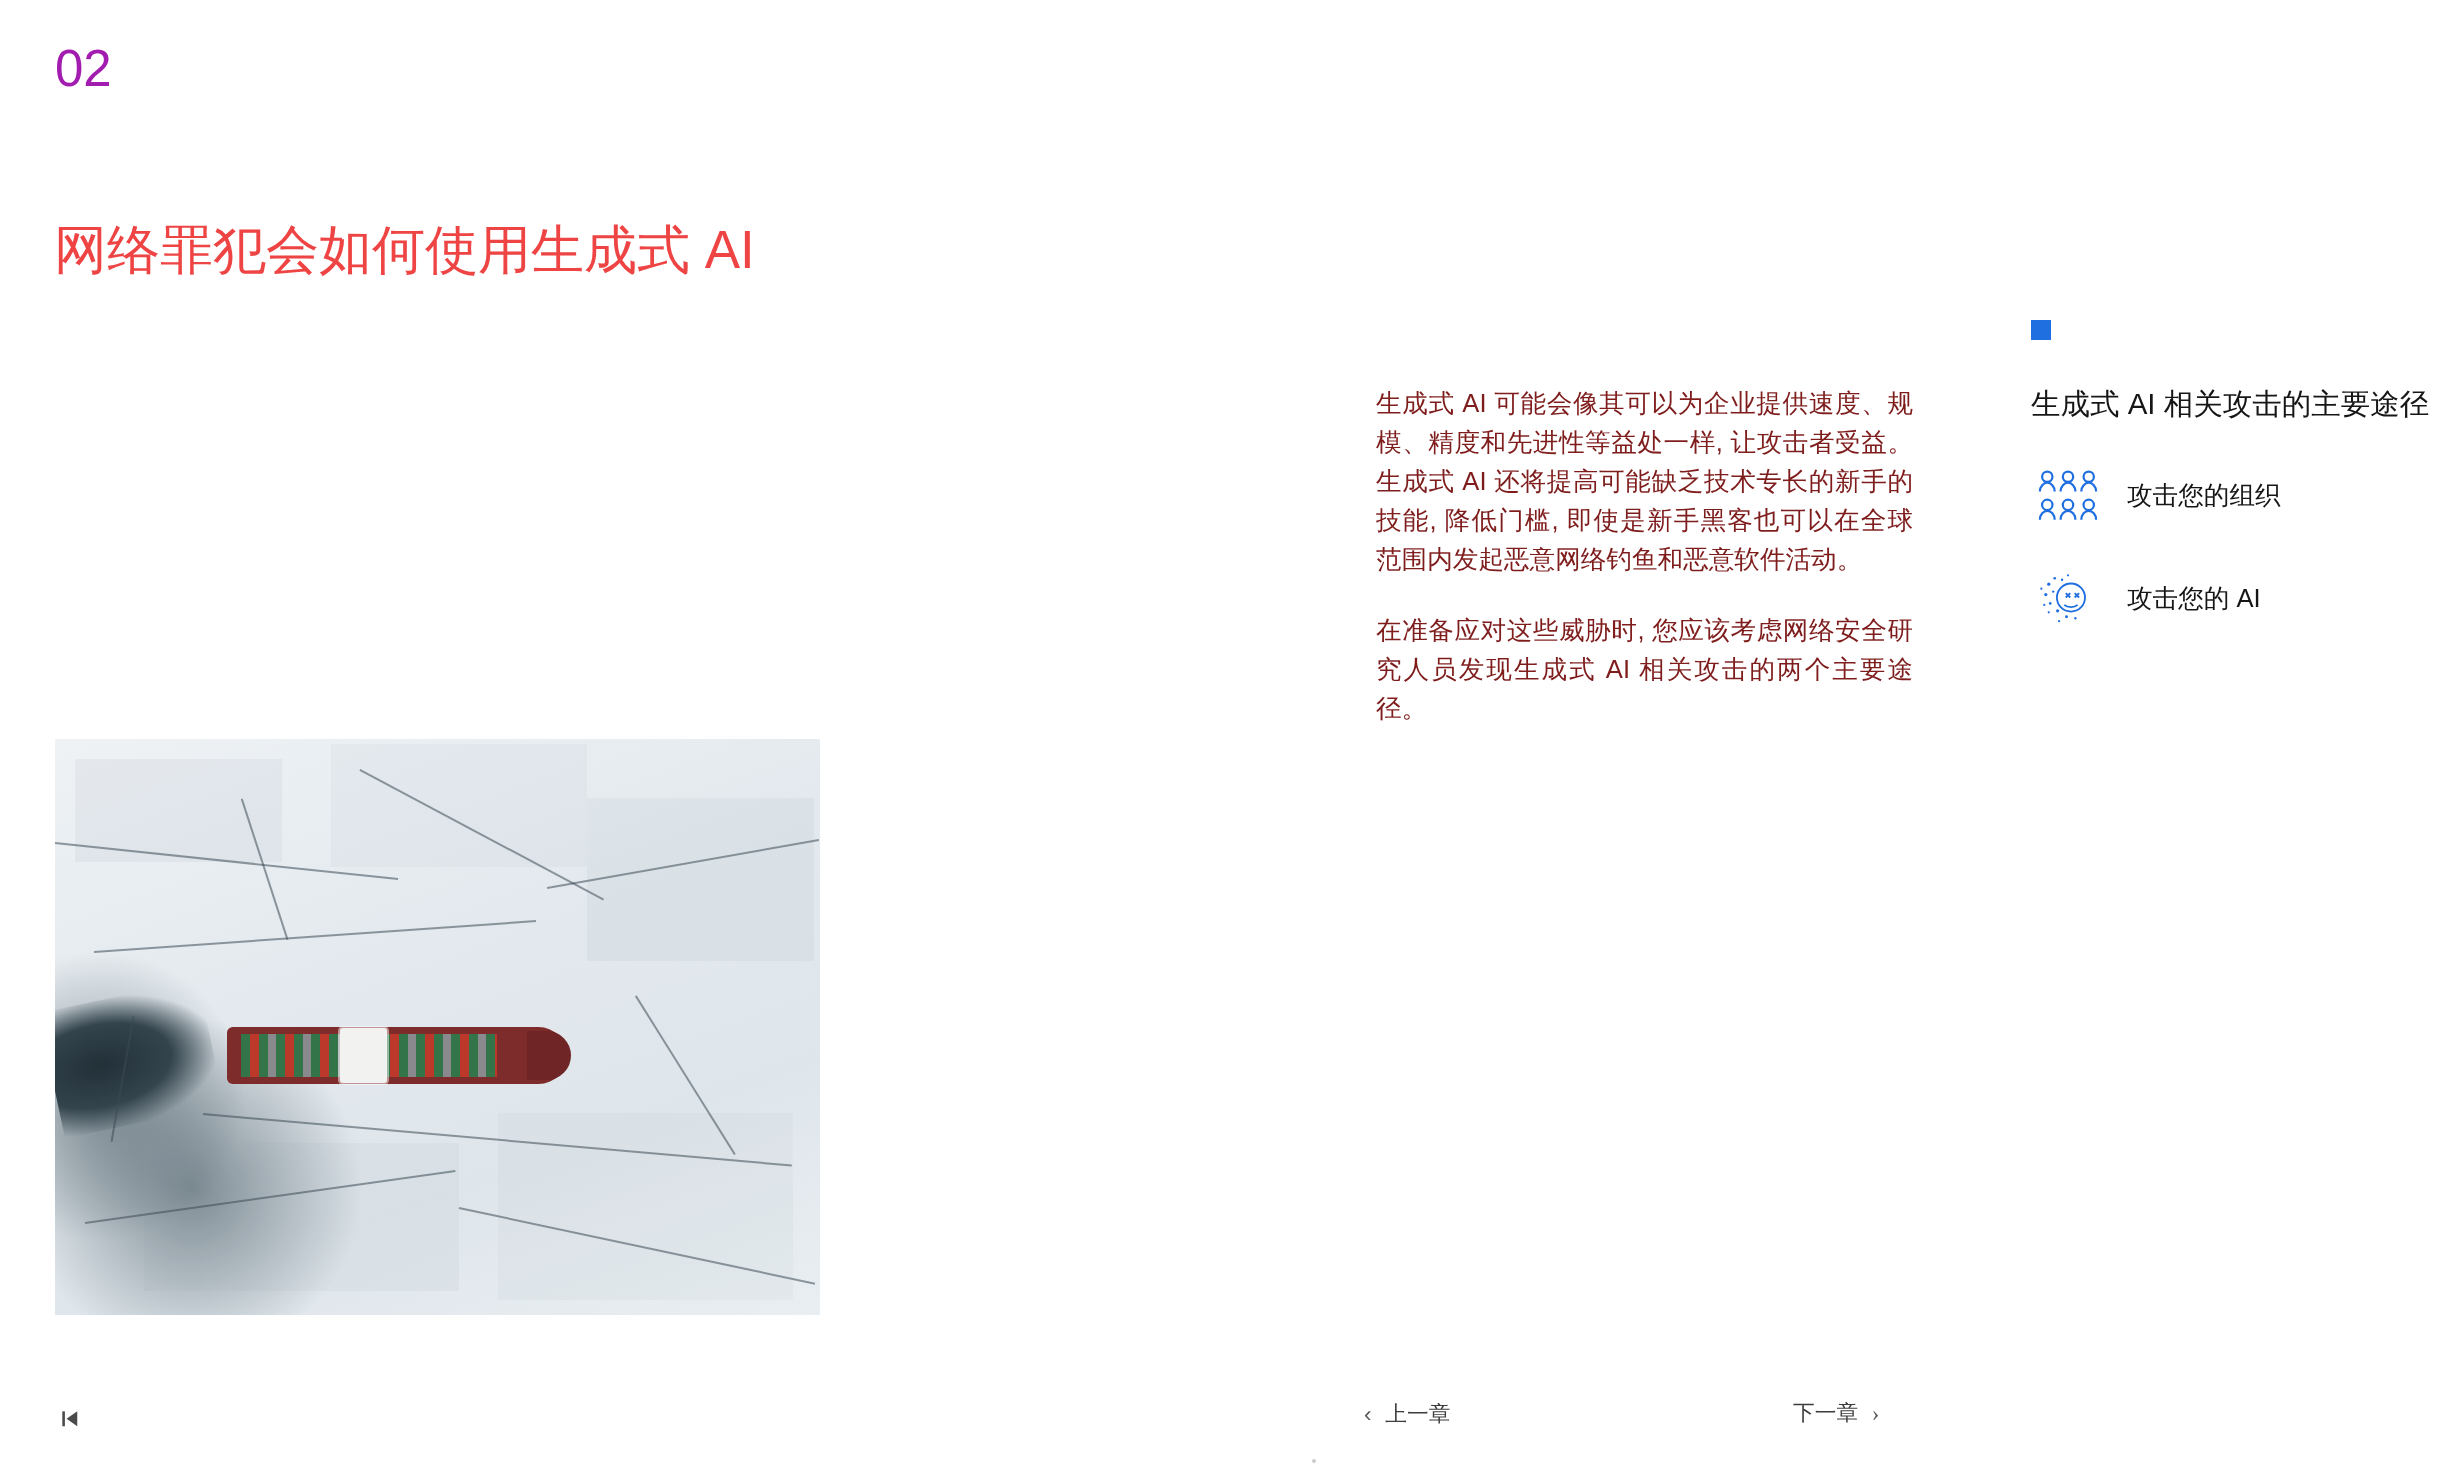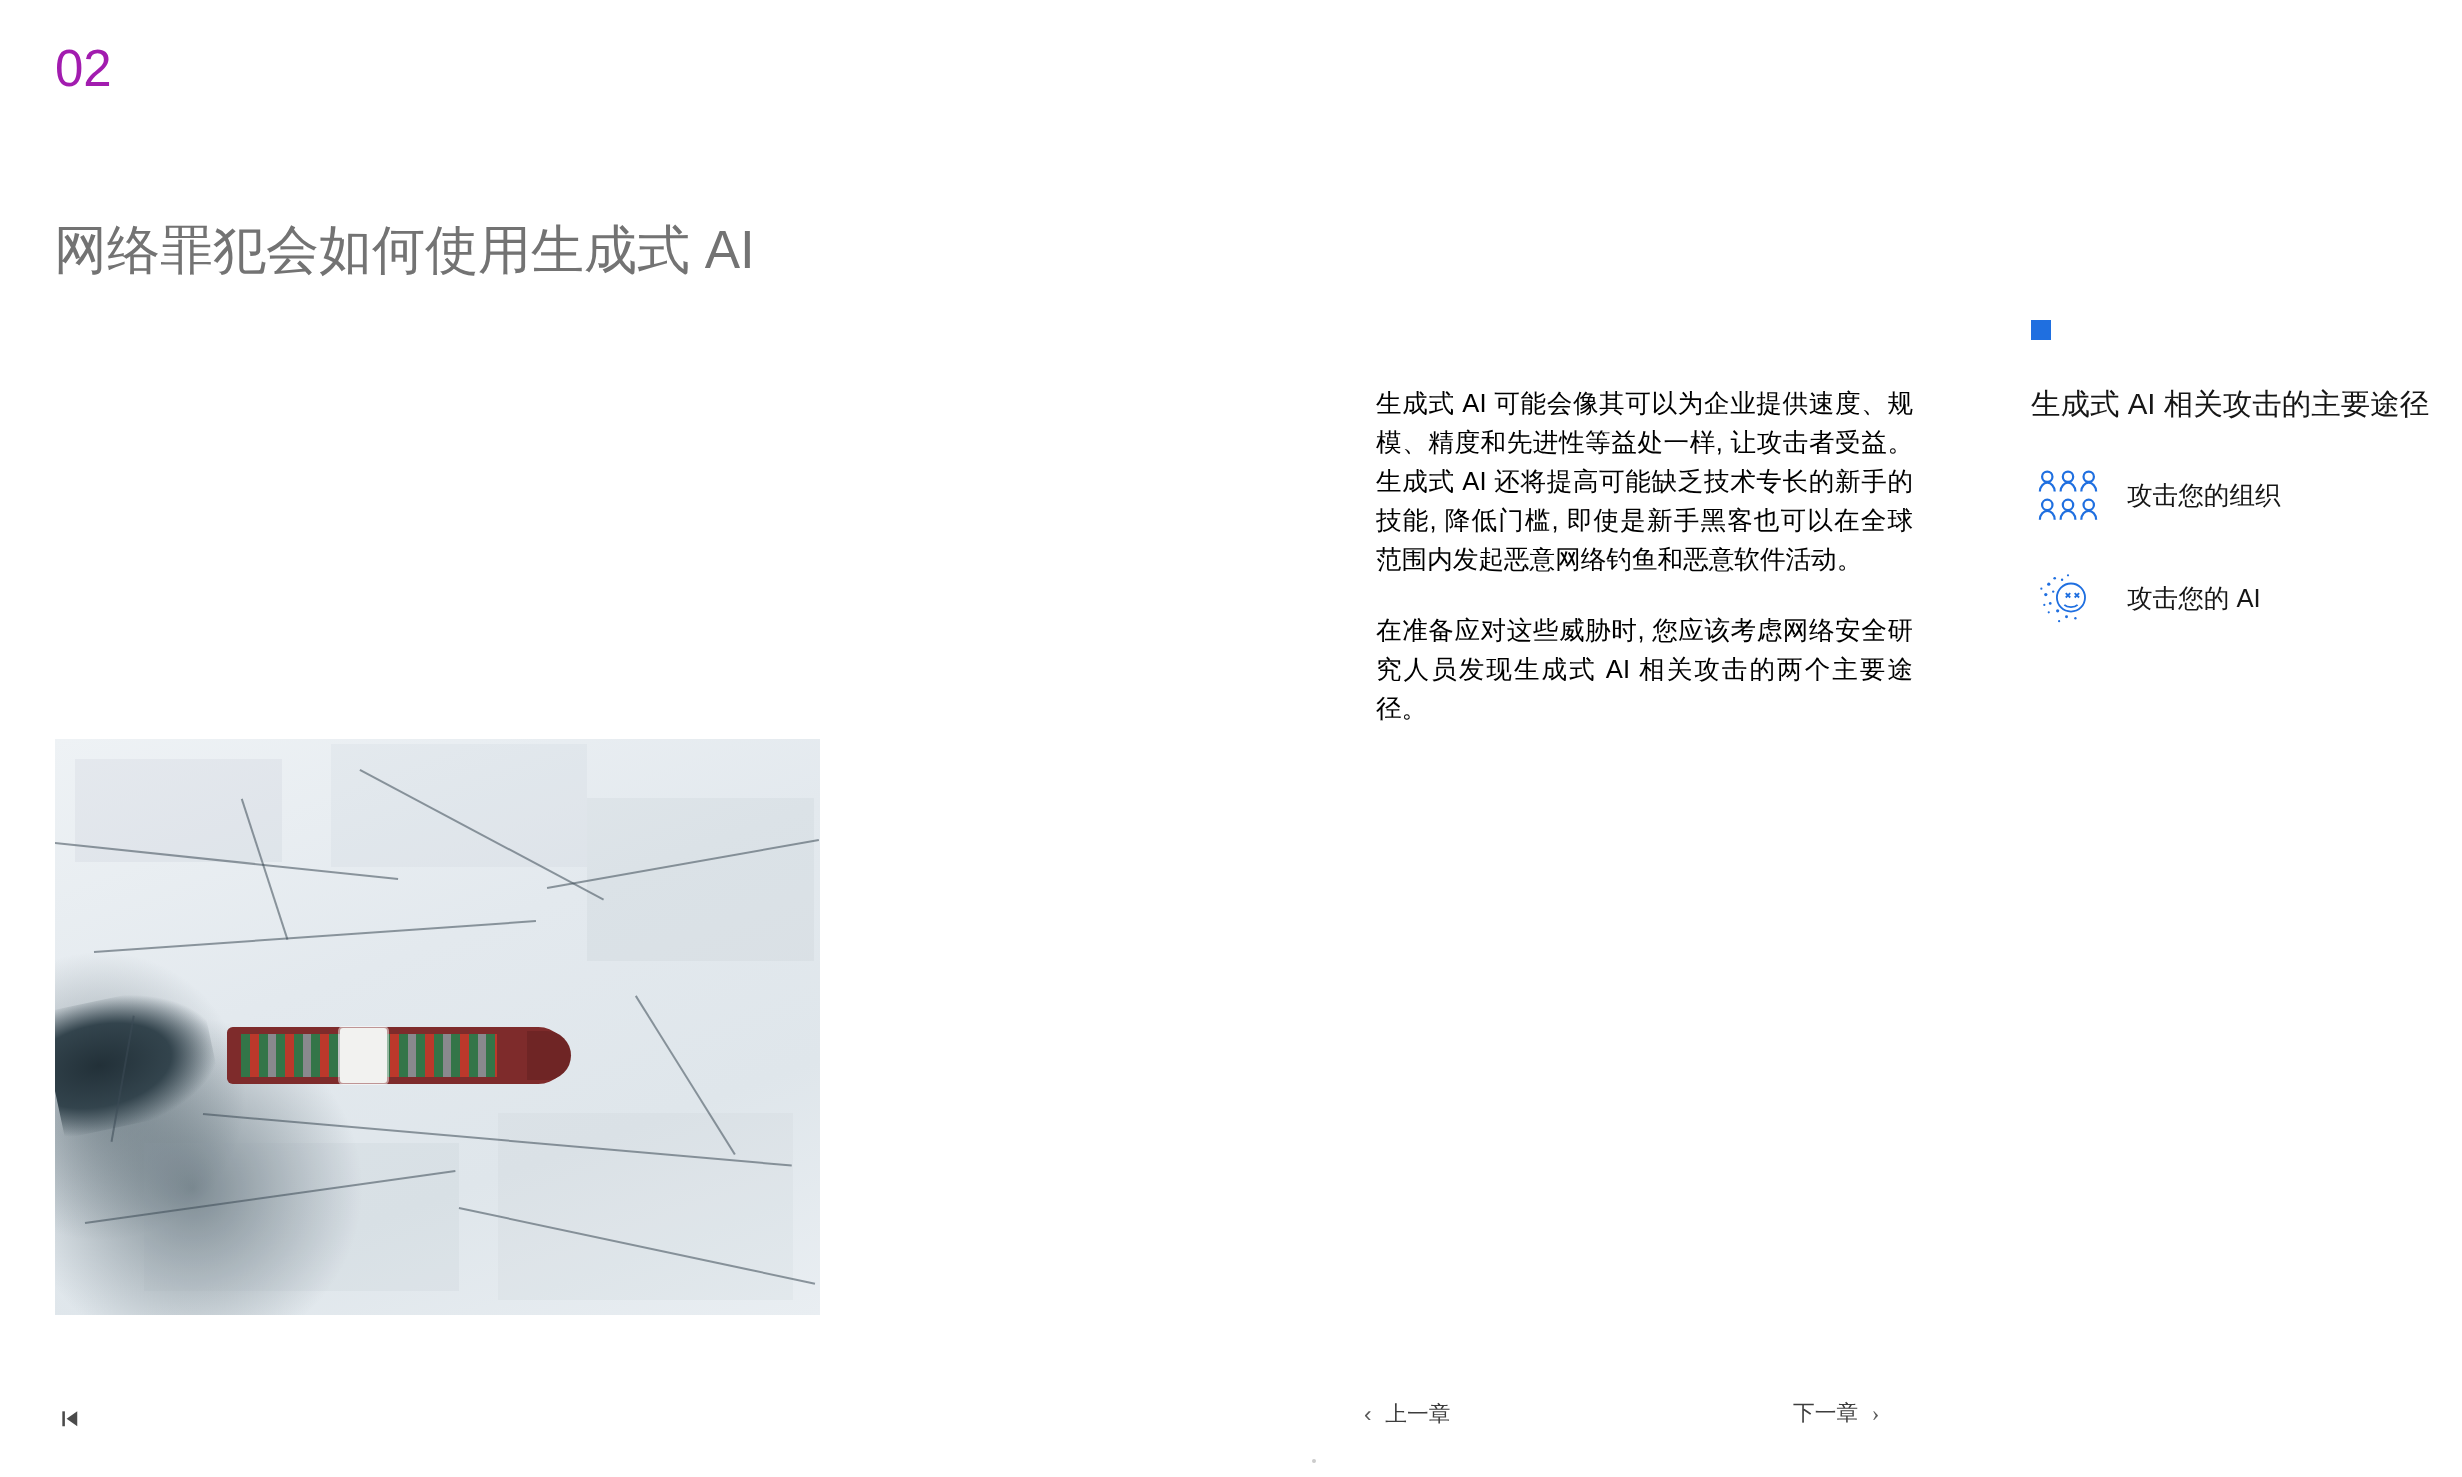--- a/index.html
+++ b/index.html
@@ -35,21 +35,21 @@
     font-weight: 400;
     letter-spacing: 0px;
   }
 
   .page-title {
     position: absolute;
     left: 54px;
     top: 182px;
     font-size: 53px;
     line-height: 1.2;
-    color: #737373;
+    color: #ef4444;
     font-weight: 400;
     letter-spacing: 0px;
     white-space: nowrap;
   }
 
   
   .hero-image {
     position: absolute;
     left: 55px;
     top: 739px;
@@ -131,21 +131,21 @@
   
   .body-col {
     position: absolute;
     left: 1376px;
     top: 384px;
     width: 537px;
   }
   .body-para {
     font-size: 25.6px;
     line-height: 1.52;
-    color: #000000;
+    color: #7f1d1d;
     letter-spacing: 0px;
     margin: 0 0 32.5px 0;
     text-align: justify;
   }
   .body-para:last-child { margin-bottom: 0; }
 
   
   .right-col {
     position: absolute;
     left: 2031px;

